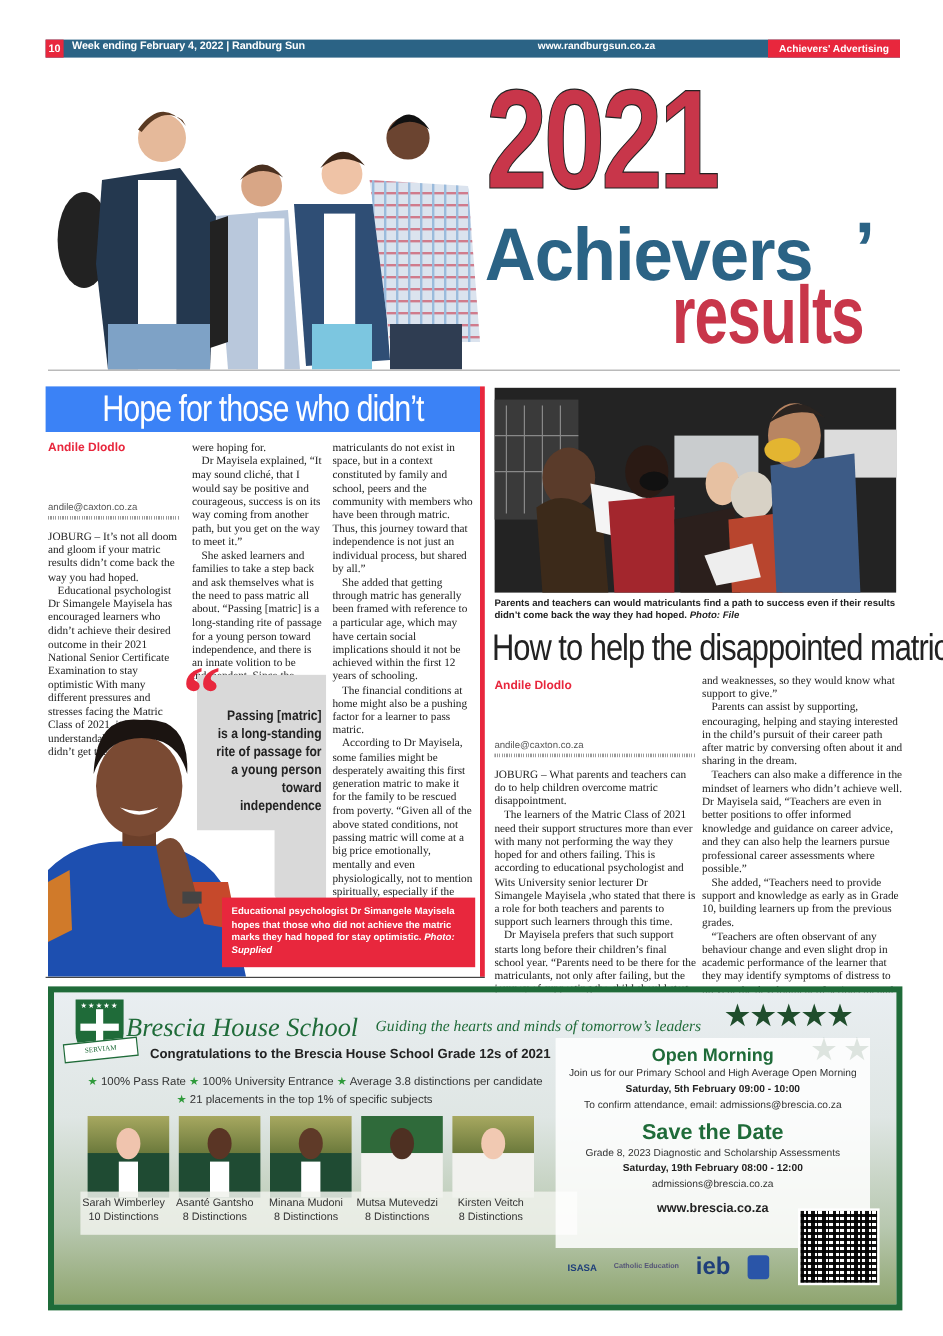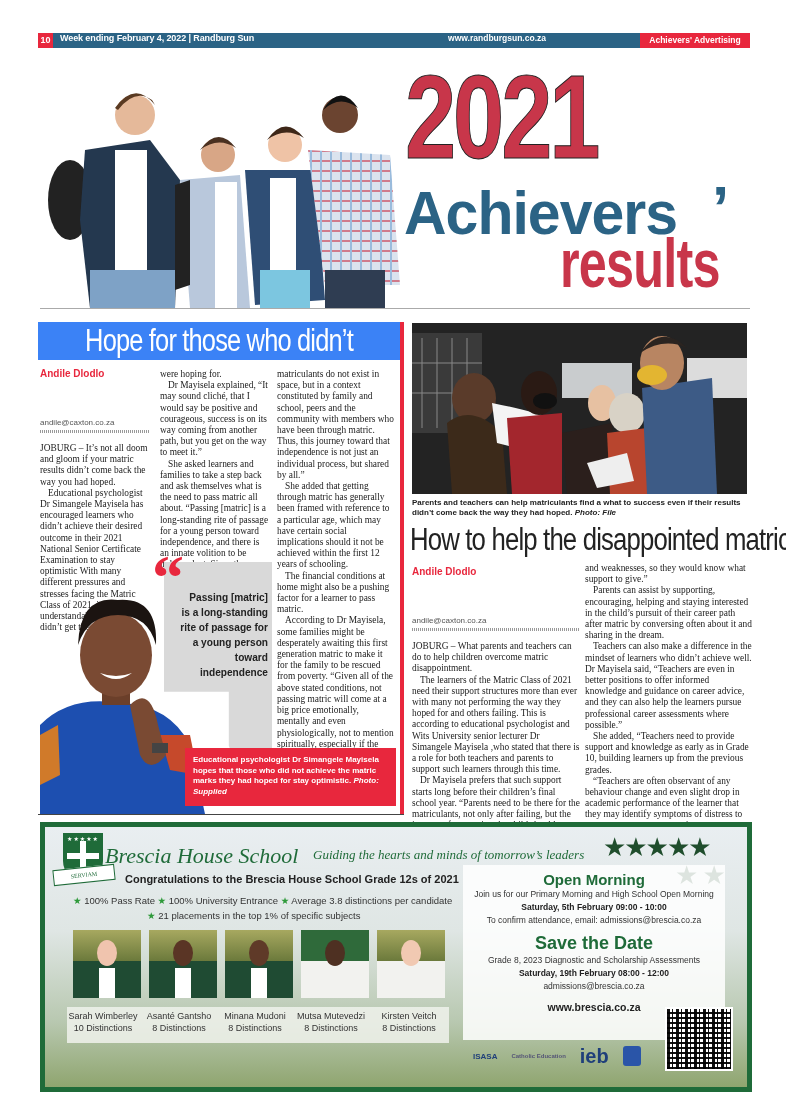--- a/index.html
+++ b/index.html
@@ -60,21 +60,21 @@
   .qr{left:620px;top:180px;width:64px;height:60px;background:
       repeating-linear-gradient(90deg,#111 0 3px,#fff 3px 5px,#111 5px 6px,#fff 6px 9px),
       repeating-linear-gradient(0deg,#111 0 2px,#fff 2px 5px);background-blend-mode:multiply;border:2px solid #fff;}
   .logos{left:428px;top:216px;width:180px;height:26px;display:flex;gap:14px;align-items:center;font:bold 8px "Liberation Sans",sans-serif;color:#1f3f7a;}
   .students{left:28px;top:103px;display:flex;gap:8px;}
   .stu{width:68px;}
   .stu .ph{width:68px;height:68px;background:linear-gradient(180deg,#a7a860 0%,#6c7a3c 45%,#1f4b33 46%,#1f4b33 100%);position:relative;overflow:hidden;}
   .stu .ph.white{background:linear-gradient(180deg,#2f6a3a 0%,#2f6a3a 45%,#f2f2ef 46%,#f2f2ef 100%);}
   .stu .face{position:absolute;left:24px;top:10px;width:20px;height:26px;border-radius:50%;}
   .stu .collar{position:absolute;left:26px;top:38px;width:16px;height:30px;background:#fff;}
-  .names-band{left:22px;top:180px;width:382px;height:36px;background:rgba(240,242,236,0.85);}
+  .names-band{left:22px;top:166px;width:382px;height:36px;background:rgba(240,242,236,0.85);padding-left:32px;}
   .stu-name{position:absolute;font:9px "Liberation Sans",sans-serif;color:#333;text-align:center;line-height:12px;width:76px;}
 </style>
 </head>
 <body>
 
 <div class="abs topbar"></div>
 <div class="abs pagenum">10</div>
 <div class="abs week">Week ending February 4, 2022 | Randburg Sun</div>
 <div class="abs url">www.randburgsun.co.za</div>
 <div class="abs feature">Achievers' Advertising Feature</div>
@@ -188,21 +188,21 @@
   <ellipse cx="190" cy="80" rx="14" ry="18" fill="#e7c1a2"></ellipse>
   <ellipse cx="215" cy="90" rx="18" ry="20" fill="#d8d2c6"></ellipse>
   <path d="M195 110 L235 105 L240 171 L198 171 Z" fill="#b8452e"></path>
   <path d="M175 140 L215 130 L222 158 L185 165 Z" fill="#eee"></path>
   <path d="M230 65 L300 55 L305 171 L235 171 Z" fill="#3d5b86"></path>
   <ellipse cx="250" cy="40" rx="22" ry="27" fill="#b88562"></ellipse>
   <path d="M228 30 Q250 0 275 25 Q252 14 228 30 Z" fill="#2b2420"></path>
   <ellipse cx="240" cy="52" rx="15" ry="10" fill="#e3b531"></ellipse>
 </svg>
 <div class="abs cap2">
-  <span>Parents and teachers can help matriculants find a what to success even if their results didn’t come back the way they had hoped.</span>
+  <span>Parents and teachers can would matriculants find a path to success even if their results didn’t come back the way they had hoped.</span>
   <i>Photo: File</i>
 </div>
 <div class="abs hl2">How to help the disappointed matrics</div>
 
 <div class="abs" style="left:412px;top:566px;width:168px;">
   <div class="byline-name">Andile Dlodlo</div>
   <div class="byline-mail">andile@caxton.co.za</div>
   <div class="dots"></div>
   <div class="col">
     <p class="first">JOBURG – What parents and teachers can do to help children overcome matric disappointment.</p>
@@ -292,21 +292,21 @@
         <div>8 Distinctions</div>
       </div>
     <div class="stu-name" style="left:304px;top:3px;">
         <div>Kirsten Veitch</div>
         <div>8 Distinctions</div>
       </div>
   </div>
 
   <div class="abs info-box">
     <div class="h">Open Morning</div>
-    <div class="t">Join us for our Primary Morning and High School Open Morning</div>
+    <div class="t">Join us for our Primary School and High Average Open Morning</div>
     <div class="b">Saturday, 5th February   09:00 - 10:00</div>
     <div class="t">To confirm attendance, email: admissions@brescia.co.za</div>
     <div class="h" style="font-size:18px;margin-top:6px;">Save the Date</div>
     <div class="t">Grade 8, 2023 Diagnostic and Scholarship Assessments</div>
     <div class="b">Saturday, 19th February   08:00 - 12:00</div>
     <div class="t">admissions@brescia.co.za</div>
     <div class="www">www.brescia.co.za</div>
   </div>
   <div class="abs qr"></div>
   <div class="abs logos">

